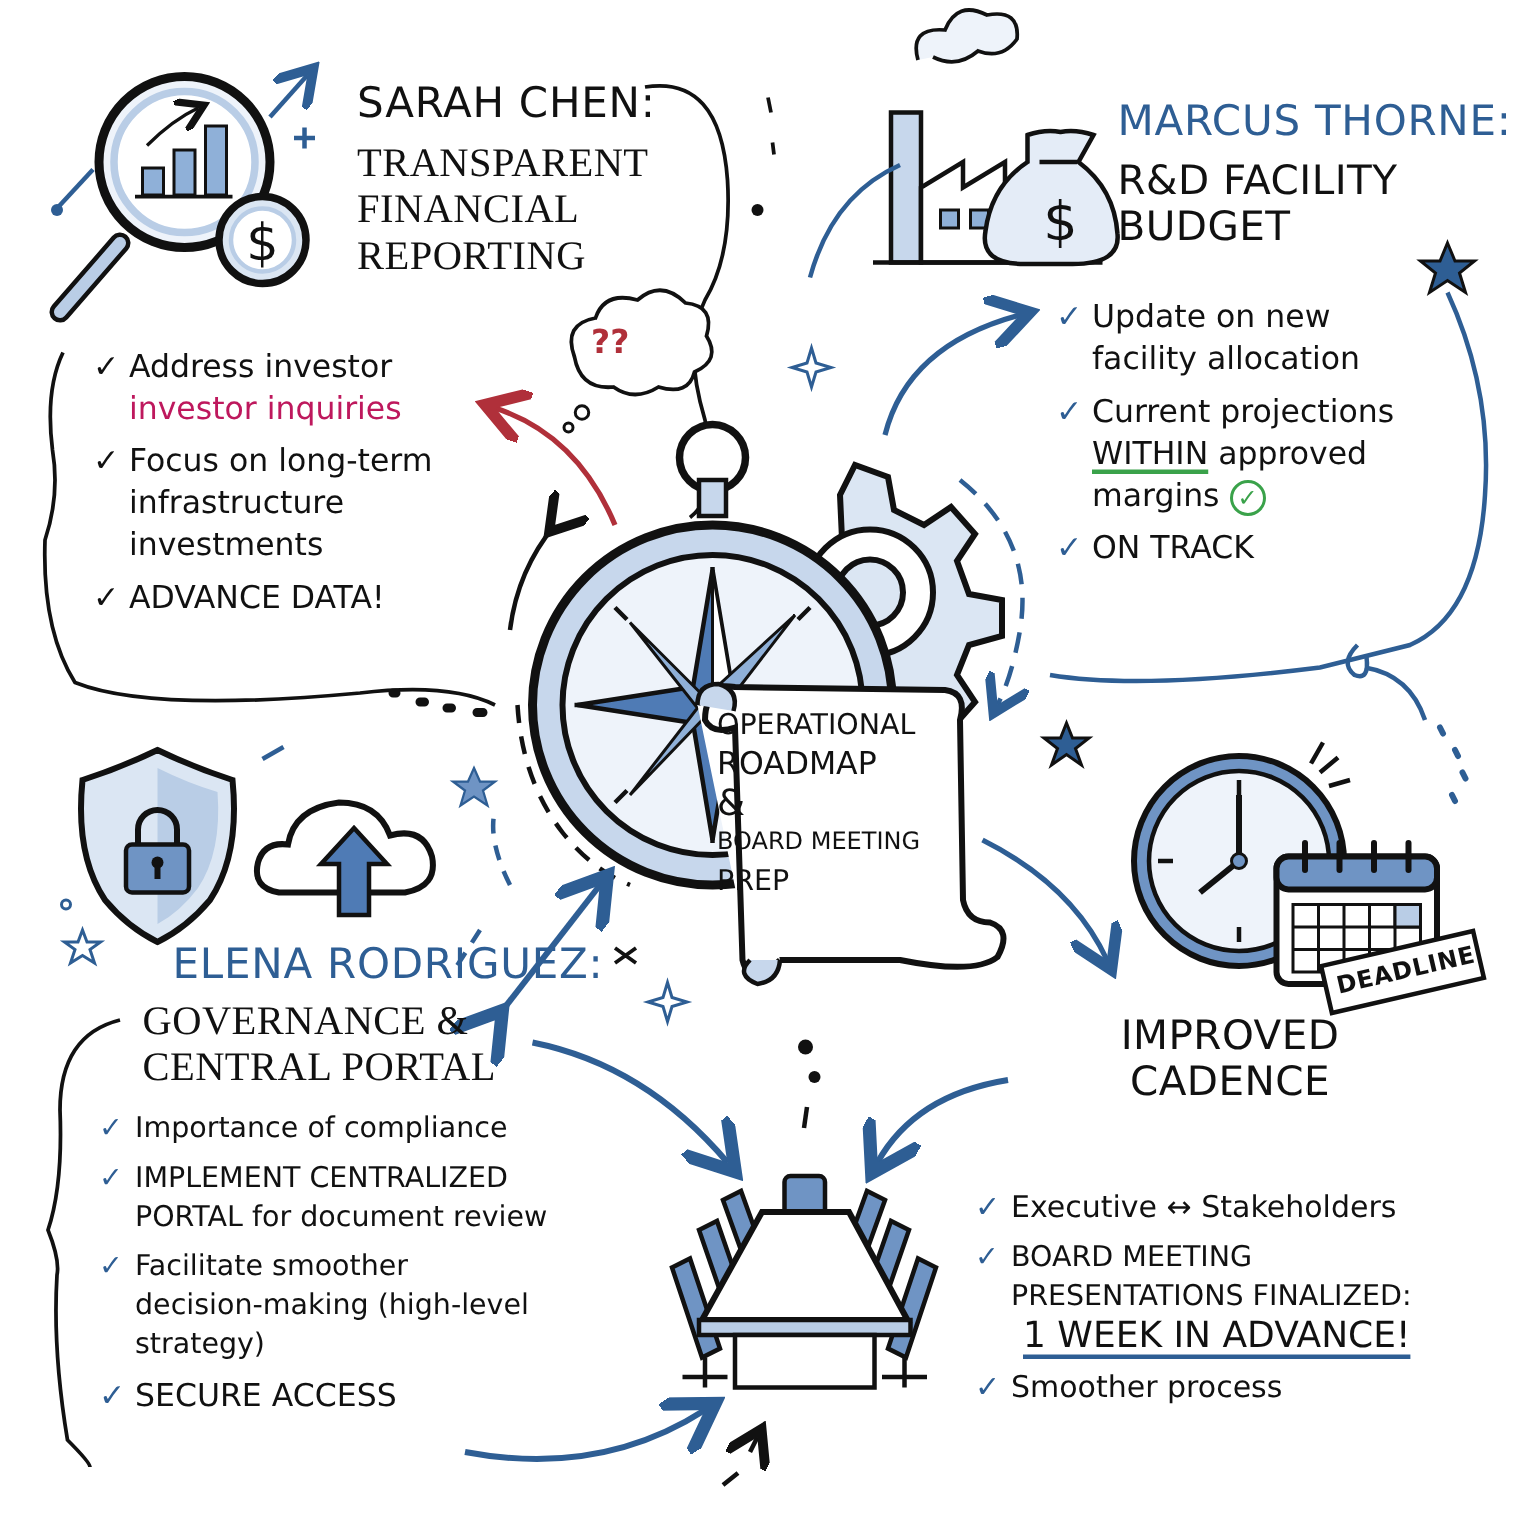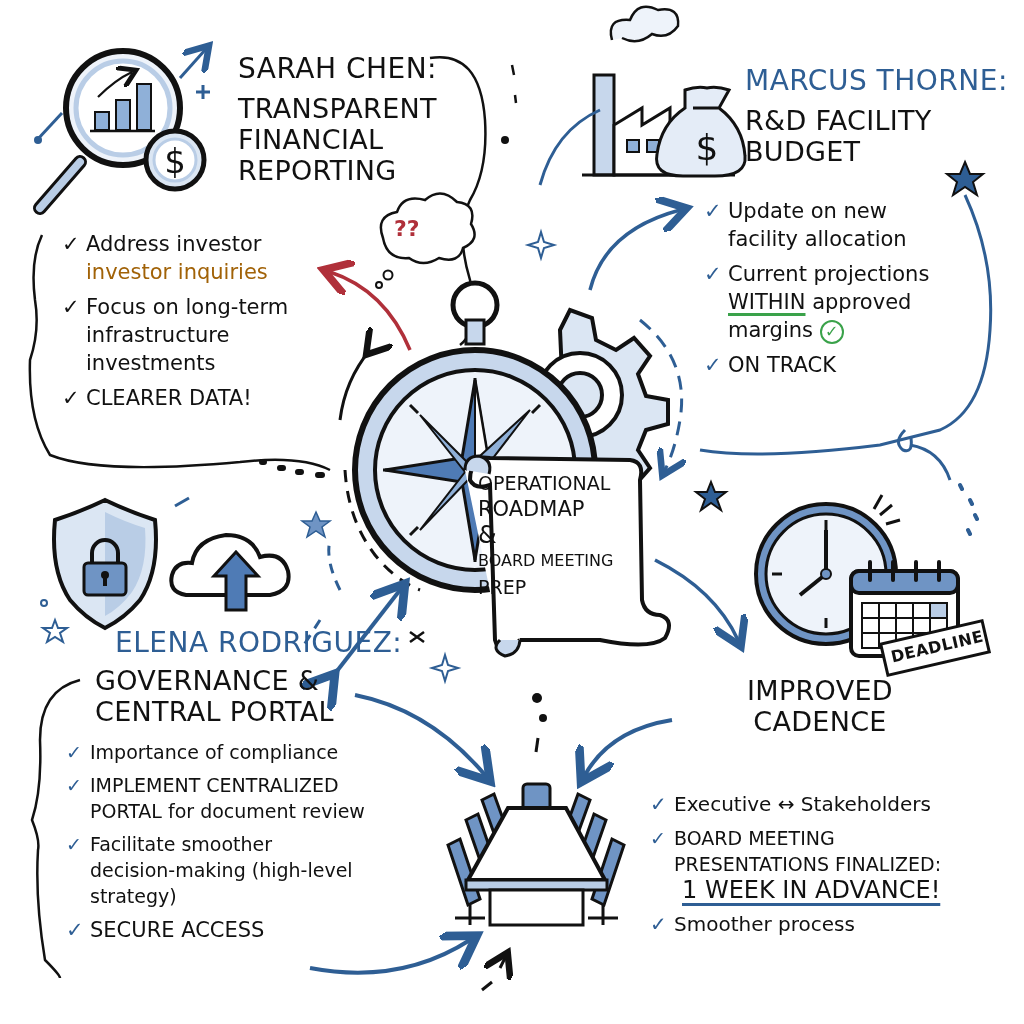--- a/index.html
+++ b/index.html
@@ -7,21 +7,21 @@
          font-family: "DejaVu Sans", sans-serif; color: #111; }
   .abs { position: absolute; }
   svg.layer { position: absolute; left: 0; top: 0; width: 1024px; height: 1024px; }
   .name { font-size: 28px; letter-spacing: 0.5px; white-space: nowrap; }
   .title { font-size: 27px; line-height: 31px; font-weight: normal; white-space: nowrap; letter-spacing: 0.3px; }
   .list { margin: 0; padding: 0; list-style: none; }
   .item { display: flex; font-size: 21px; line-height: 28px; margin-bottom: 7px; }
   .check { width: 24px; flex: 0 0 24px; font-weight: bold; }
   .chk-black { color: #111; }
   .chk-blue { color: #2e5e94; }
-  .red { color: #a16207; }
+  .red { color: #be185d; }
   .uline-green { text-decoration: underline; text-decoration-color: #3aa24a; text-decoration-thickness: 3px; text-underline-offset: 4px; }
   .uline-blue { text-decoration: underline; text-decoration-color: #2e5e94; text-decoration-thickness: 3px; text-underline-offset: 5px; }
   .center-label { font-size: 19px; line-height: 26px; white-space: nowrap; }
   .deadline { font-size: 16px; font-weight: bold; letter-spacing: 0.5px; }
 </style>
 </head>
 <body>
 
 <svg class="layer" viewBox="0 0 1024 1024">
   <defs>
@@ -211,21 +211,21 @@
     </g>
     <path d="M508,808 L566,808 L605,880 L468,880 Z" fill="#fff" stroke="#111" stroke-width="4"></path>
     <rect x="466" y="880" width="141" height="10" fill="#b9cde6" stroke="#111" stroke-width="3"></rect>
     <rect x="490" y="890" width="93" height="35" fill="#fff" stroke="#111" stroke-width="3"></rect>
     <path d="M455,918 h30 M470,905 v20 M588,918 h30 M603,905 v20" stroke="#111" stroke-width="3"></path>
   </g>
 </svg>
 
 <section class="abs" style="left:238px; top:52px;">
   <div class="name">SARAH CHEN:</div>
-  <div class="title" style="margin-top:8px;">
+  <div class="title" style="margin-top:8px;font-family:Liberation Serif, serif;">
     <div>TRANSPARENT</div>
     <div>FINANCIAL</div>
     <div>REPORTING</div>
   </div>
 </section>
 <div class="abs" style="left:394px; top:216px; font-size:22px; color:#b0303a; font-weight:bold;">??</div>
 
 <ul class="list abs" style="left:62px; top:230px; width:300px;">
   <li class="item">
     <span class="check chk-black">✓</span>
@@ -237,21 +237,21 @@
   <li class="item">
     <span class="check chk-black">✓</span>
     <span>
       <div>Focus on long-term</div>
       <div>infrastructure</div>
       <div>investments</div>
     </span>
   </li>
   <li class="item">
     <span class="check chk-black">✓</span>
-    <span>CLEARER DATA!</span>
+    <span>ADVANCE DATA!</span>
   </li>
 </ul>
 
 <section class="abs" style="left:745px; top:64px;">
   <div class="name" style="color:#2e5e94;">MARCUS THORNE:</div>
   <div class="title" style="margin-top:8px;">
     <div>R&amp;D FACILITY</div>
     <div>BUDGET</div>
   </div>
 </section>
@@ -288,21 +288,21 @@
   <div style="font-size:21px;">ROADMAP</div>
   <div style="font-size:24px;">&amp;</div>
   <div style="font-size:16px;">BOARD MEETING</div>
   <div>PREP</div>
 </div>
 
 <div class="abs deadline" style="left:890px; top:637px; transform:rotate(-13deg);">DEADLINE</div>
 
 <section class="abs" style="left:95px; top:626px;">
   <div class="name" style="color:#2e5e94;margin-left:20px;">ELENA RODRIGUEZ:</div>
-  <div class="title" style="margin-top:6px;">
+  <div class="title" style="margin-top:6px;font-family:Liberation Serif, serif;">
     <div>GOVERNANCE &amp;</div>
     <div>CENTRAL PORTAL</div>
   </div>
 </section>
 
 <ul class="list abs" style="left:66px; top:739px; width:360px;">
   <li class="item" style="font-size:19px; line-height:26px;">
     <span class="check chk-blue">✓</span>
     <span>Importance of compliance</span>
   </li>

